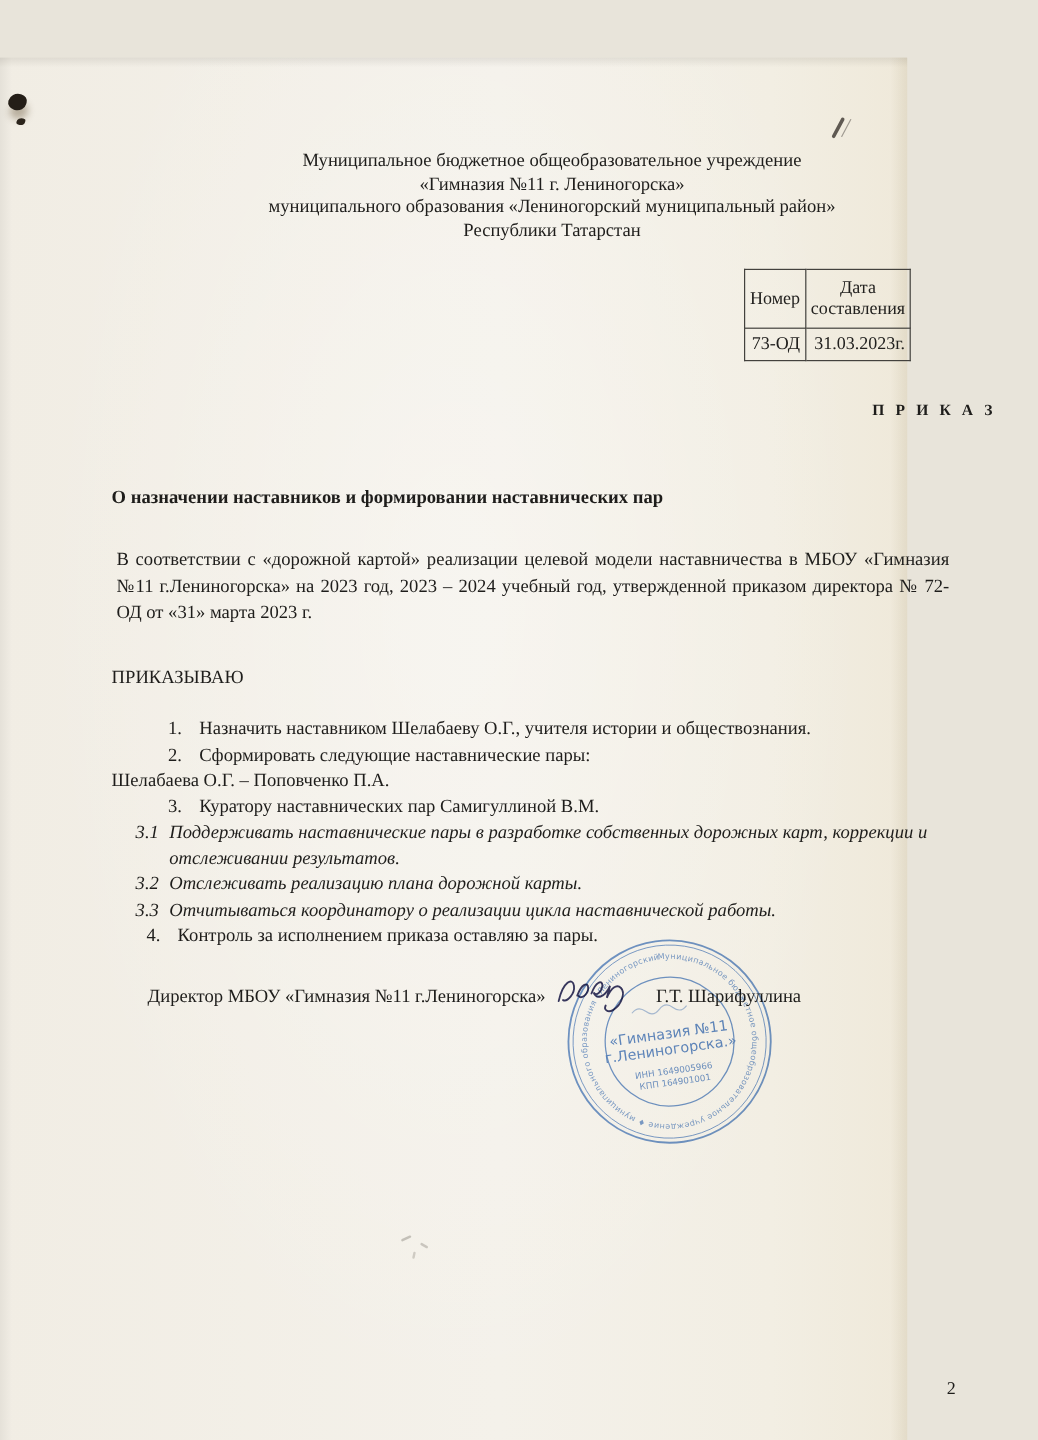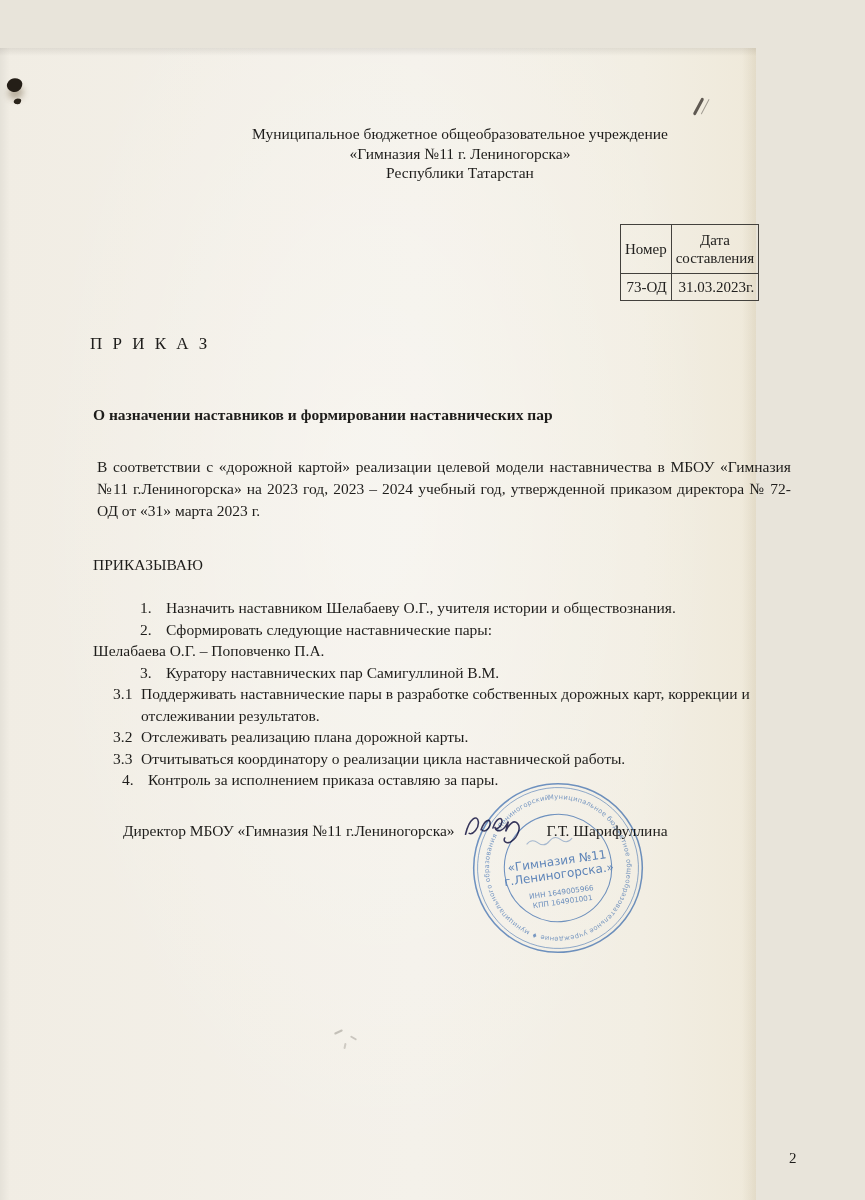--- a/index.html
+++ b/index.html
@@ -40,34 +40,34 @@
   
   .req-table{position:absolute;left:620px;top:176px;border-collapse:collapse;
     font-size:15px;color:#22211f;}
   .req-table th,.req-table td{border:1px solid #43413d;font-weight:normal;
     text-align:center;vertical-align:middle;padding:1px 4px;}
   .req-table th{height:46px;line-height:18px;}
   .req-table td{height:24px;text-align:right;}
   .col-num{width:64px;}
   .col-date{width:92px;}
   
-  .doc-title{position:absolute;left:90px;top:286px;width:740px;text-align:left;
-    font-weight:normal;font-size:17px;letter-spacing:3px;}
+  .doc-title{position:absolute;left:90px;top:286px;width:740px;text-align:right;
+    font-weight:bold;font-size:13px;letter-spacing:3px;}
   .doc-subject{position:absolute;left:93px;top:358px;width:700px;
     font-weight:bold;font-size:15.5px;}
   
   .intro{position:absolute;left:97px;top:408px;width:694px;margin:0;
     font-size:15.5px;line-height:22px;text-align:justify;}
   .orderword{position:absolute;left:93px;top:508px;font-size:15.5px;}
   .order-list{position:absolute;left:93px;top:549px;width:708px;
     font-size:15.5px;line-height:21.5px;}
   .row{display:flex;}
   .row .num{flex:0 0 auto;}
   .in1{padding-left:47px;} .in1 .num{width:26px;}
-  .in2{padding-left:20px;} .in2 .num{width:28px;}
+  .in2{padding-left:20px;font-style:italic;} .in2 .num{width:28px;}
   .in4{padding-left:29px;} .in4 .num{width:26px;}
   
   .sigline{position:absolute;left:123px;top:760px;width:640px;display:flex;
     align-items:flex-end;font-size:15.5px;white-space:nowrap;}
   .sig-scribble{margin:0 4px -6px 6px;flex:0 0 auto;}
   
   .stamp{position:absolute;left:467px;top:729px;width:182px;height:182px;
     transform:rotate(-8deg);opacity:.92;mix-blend-mode:multiply;}
   .stamp svg{width:100%;height:100%;}
   .stamp text{font-family:"DejaVu Sans","Liberation Sans",sans-serif;}
@@ -82,20 +82,21 @@
   <div class="blot1"></div>
   <div class="blot2"></div>
   <div class="pencil1"></div>
   <div class="pencil2"></div>
   <div class="pencil3"></div>
   <div class="streak"></div>
 
   <div class="doc-header">
     <div>Муниципальное бюджетное общеобразовательное учреждение</div>
     <div>«Гимназия №11 г. Лениногорска»</div>
+    <div>муниципального образования «Лениногорский муниципальный район»</div>
     <div>Республики Татарстан</div>
   </div>
 
   <table class="req-table">
     <tbody>
       <tr>
         <th class="col-num">Номер</th>
         <th class="col-date">Дата составления</th>
       </tr>
       <tr>

